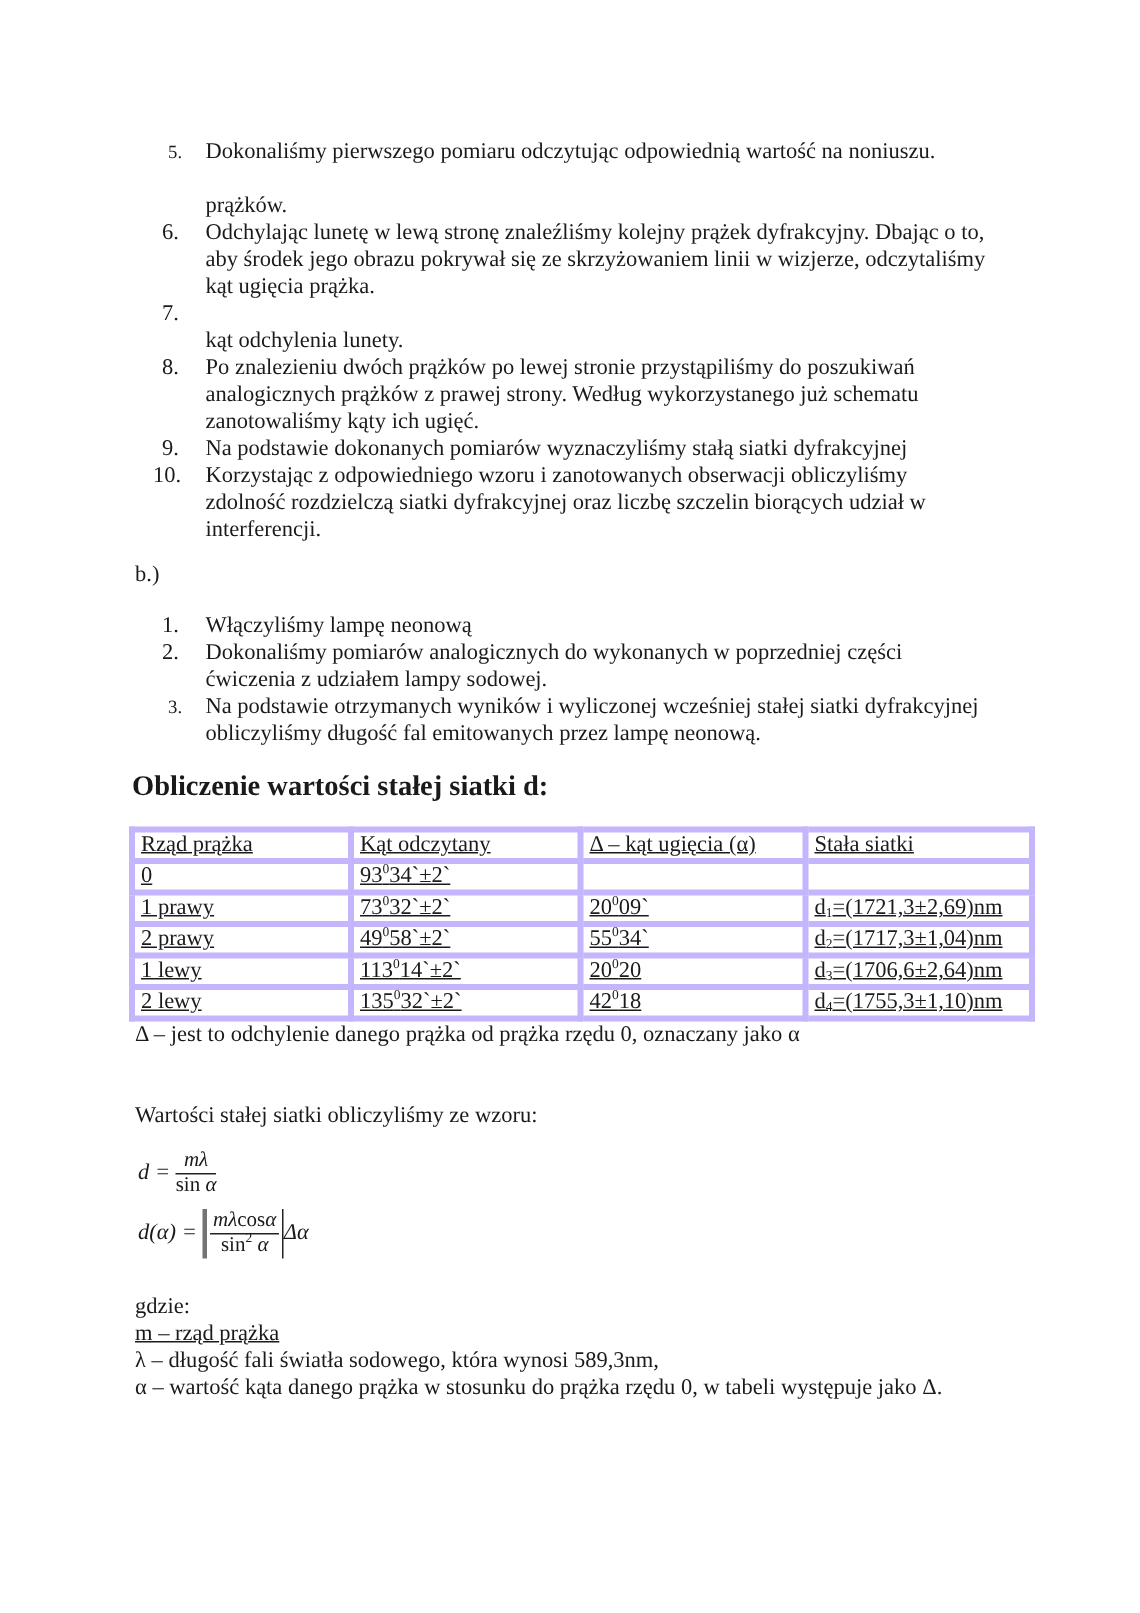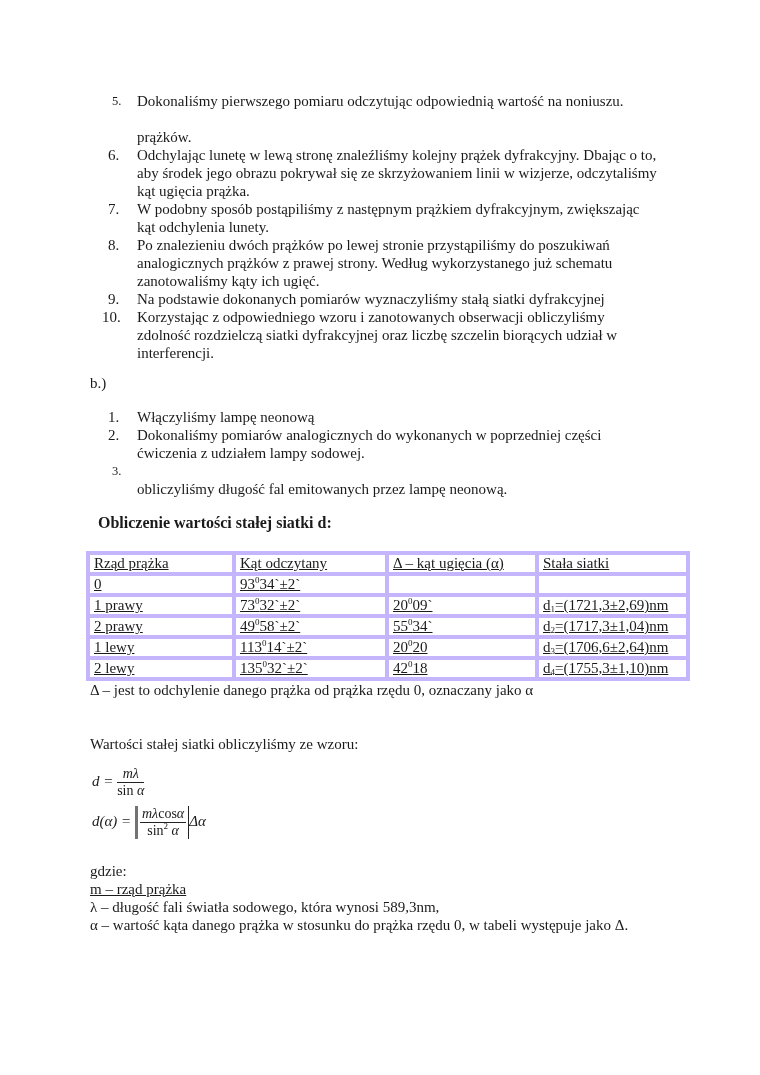--- a/index.html
+++ b/index.html
@@ -5,53 +5,53 @@
   html, body { margin:0; padding:0; background:#ffffff; }
   body { width:760px; height:1075px; position:relative; overflow:hidden;
          font-family:"Liberation Serif", "DejaVu Serif", serif; color:#1a1a1a; font-size:15px; }
   .page { position:absolute; left:0; top:0; width:760px; height:1075px; }
   .olist { position:absolute; left:90px; width:590px; margin:0; padding:0; list-style:none; }
   .olist li { position:relative; padding-left:47px; line-height:18px; }
   .olist li .num { position:absolute; left:18px; top:0; }
   .olist li .num.small { font-size:12.5px; left:22px; }
   .olist li .num.wide { left:19px; }
   .text-line { position:absolute; left:90px; line-height:18px; white-space:nowrap; }
-  .heading { position:absolute; left:98px; top:514px; font-weight:bold; font-size:16px; }
+  .heading { position:absolute; left:88px; top:514px; font-weight:bold; font-size:19px; }
   table.grid { position:absolute; left:86px; top:551px; border-collapse:collapse; font-size:15px; }
   table.grid td { border:4px solid #c4b5fd; height:17px; padding:0 4px; line-height:17px; vertical-align:top; white-space:nowrap;text-decoration:underline; }
   .c1 { width:134px; } .c2 { width:141px; } .c3 { width:138px; } .c4 { width:139px; }
   sup { font-size:9px; vertical-align:6px; line-height:0; }
   sub { font-size:9px; vertical-align:-2px; line-height:0; }
   .formula { position:absolute; left:92px; font-style:italic; font-family:"Liberation Serif", serif; }
   .frac { display:inline-block; vertical-align:middle; text-align:center; }
   .frac .n { display:block; border-bottom:1px solid #222; padding:0 2px; font-size:14px; line-height:16px; }
   .frac .d { display:block; font-size:14px; line-height:16px; }
   .up { font-style:normal; }
   .abs { display:inline-block; border-left:3px solid #737373; border-right:1px solid #222; padding:0 2px; vertical-align:middle; }
 </style>
 </head>
 <body>
 
 <div class="page">
 
   <ol class="olist" style="top:92px;">
     <li><span class="num small">5.</span><span>Dokonaliśmy pierwszego pomiaru odczytując odpowiednią wartość na noniuszu.</span><br><br><span>prążków.</span></li>
     <li><span class="num">6.</span><span>Odchylając lunetę w lewą stronę znaleźliśmy kolejny prążek dyfrakcyjny. Dbając o to,</span><br><span>aby środek jego obrazu pokrywał się ze skrzyżowaniem linii w wizjerze, odczytaliśmy</span><br><span>kąt ugięcia prążka.</span></li>
-    <li><span class="num">7.</span><span>W podobny sposób postąpiliśmy z następnym prążkiem dyfrakcyjnym, zwiększając</span><br><span>kąt odchylenia lunety.</span></li>
+    <li><span class="num">7.</span><br><span>kąt odchylenia lunety.</span></li>
     <li><span class="num">8.</span><span>Po znalezieniu dwóch prążków po lewej stronie przystąpiliśmy do poszukiwań</span><br><span>analogicznych prążków z prawej strony. Według wykorzystanego już schematu</span><br><span>zanotowaliśmy kąty ich ugięć.</span></li>
     <li><span class="num">9.</span><span>Na podstawie dokonanych pomiarów wyznaczyliśmy stałą siatki dyfrakcyjnej</span></li>
     <li><span class="num wide" style="left:12px;">10.</span><span>Korzystając z odpowiedniego wzoru i zanotowanych obserwacji obliczyliśmy</span><br><span>zdolność rozdzielczą siatki dyfrakcyjnej oraz liczbę szczelin biorących udział w</span><br><span>interferencji.</span></li>
   </ol>
 
   <div class="text-line" style="top:374px;">b.)</div>
 
   <ol class="olist" style="top:408px;">
     <li><span class="num">1.</span><span>Włączyliśmy lampę neonową</span></li>
     <li><span class="num">2.</span><span>Dokonaliśmy pomiarów analogicznych do wykonanych w poprzedniej części</span><br><span>ćwiczenia z udziałem lampy sodowej.</span></li>
-    <li><span class="num small">3.</span><br><span>obliczyliśmy długość fal emitowanych przez lampę neonową.</span></li>
+    <li><span class="num small">3.</span><span>Na podstawie otrzymanych wyników i wyliczonej wcześniej stałej siatki dyfrakcyjnej</span><br><span>obliczyliśmy długość fal emitowanych przez lampę neonową.</span></li>
   </ol>
 
   <div class="heading">Obliczenie wartości stałej siatki d:</div>
 
   <table class="grid">
     <tbody>
         <tr>
       <td class="c1">Rząd prążka</td>
       <td class="c2">Kąt odczytany</td>
       <td class="c3">Δ – kąt ugięcia (α)</td>

